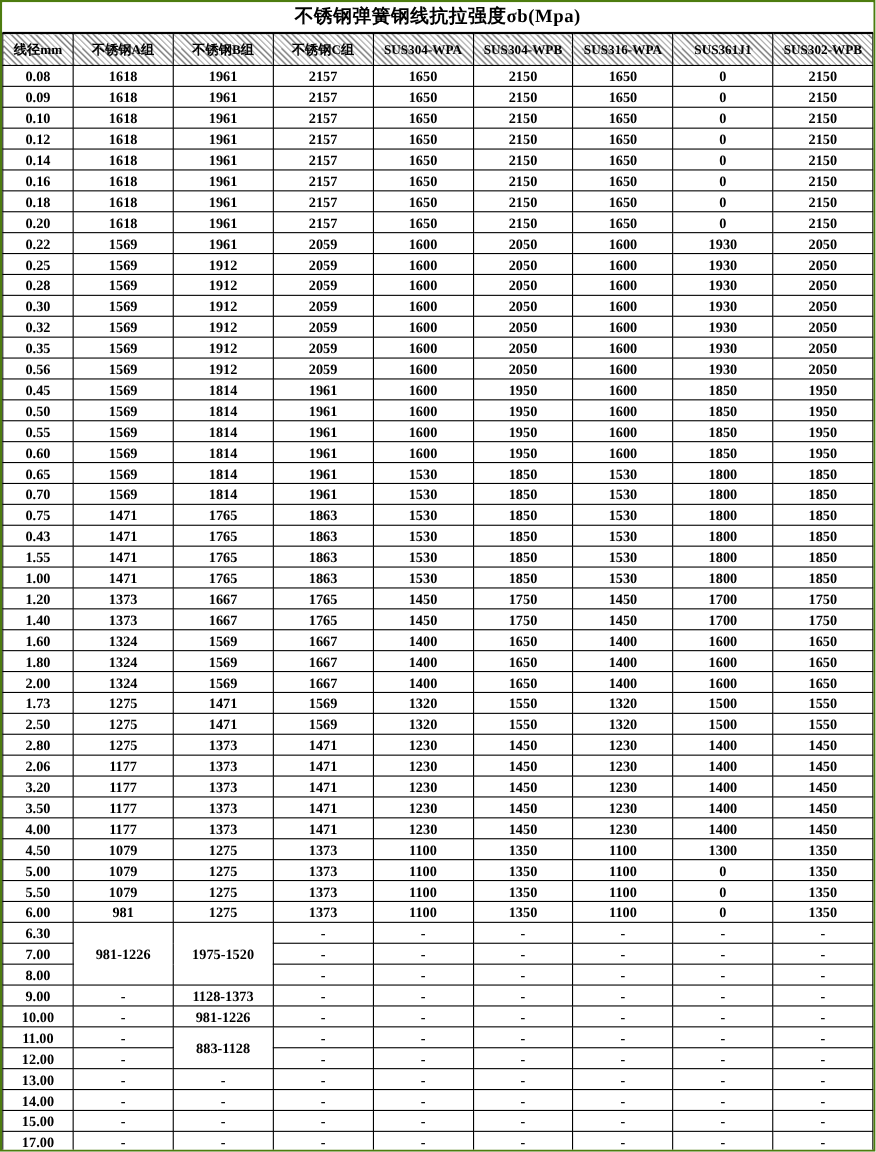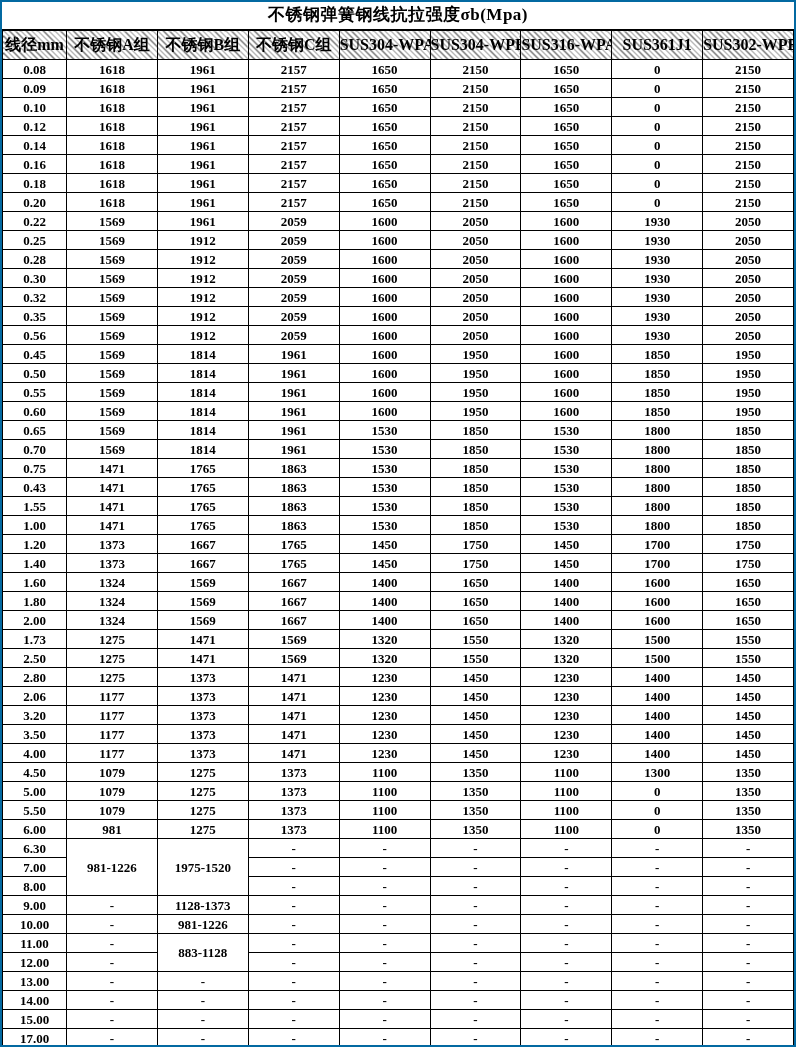--- a/index.html
+++ b/index.html
@@ -6,21 +6,21 @@
     margin: 0;
     padding: 0;
     background: #ffffff;
     font-family: "Liberation Serif", "DejaVu Serif", serif;
     color: #000000;
   }
   .sheet {
     box-sizing: border-box;
     width: 796px;
     height: 1047px;
-    border: 2px solid #0369a1;
+    border: 2px solid #4d7c0f;
     background: #ffffff;
     overflow: hidden;
   }
   .title {
     box-sizing: border-box;
     height: 28px;
     line-height: 26px;
     text-align: center;
     font-weight: bold;
     font-size: 17px;
@@ -36,21 +36,21 @@
   th, td {
     border: 1px solid #000000;
     padding: 0;
     text-align: center;
     overflow: hidden;
     white-space: nowrap;
   }
   thead tr { height: 29px; }
   thead th {
     font-weight: bold;
-    font-size: 16px;
+    font-size: 12px;
     background-color: #ffffff;
     background-image: repeating-linear-gradient(
       45deg,
       rgba(0,0,0,0.55) 0px,
       rgba(0,0,0,0.55) 1px,
       rgba(255,255,255,0) 1px,
       rgba(255,255,255,0) 4px
     );
   }
   tbody tr { height: 19px; font-weight: bold; }

